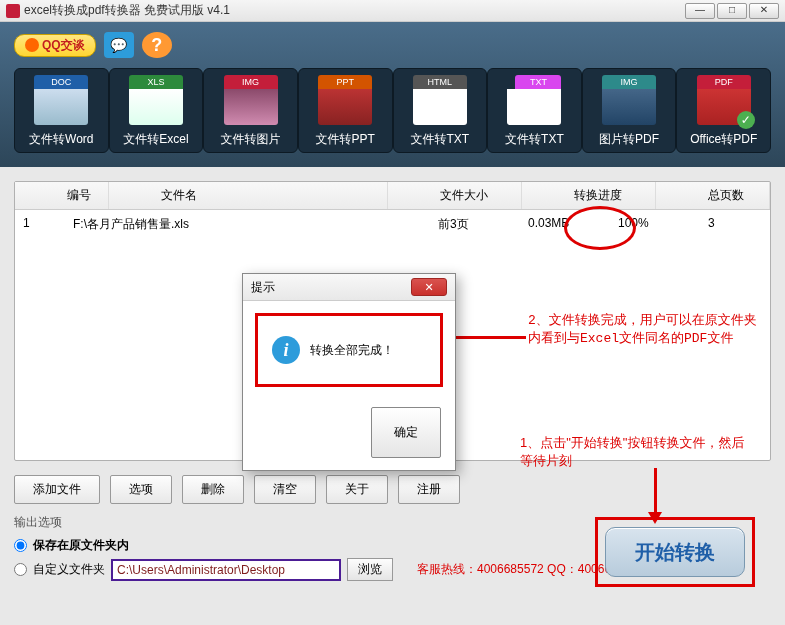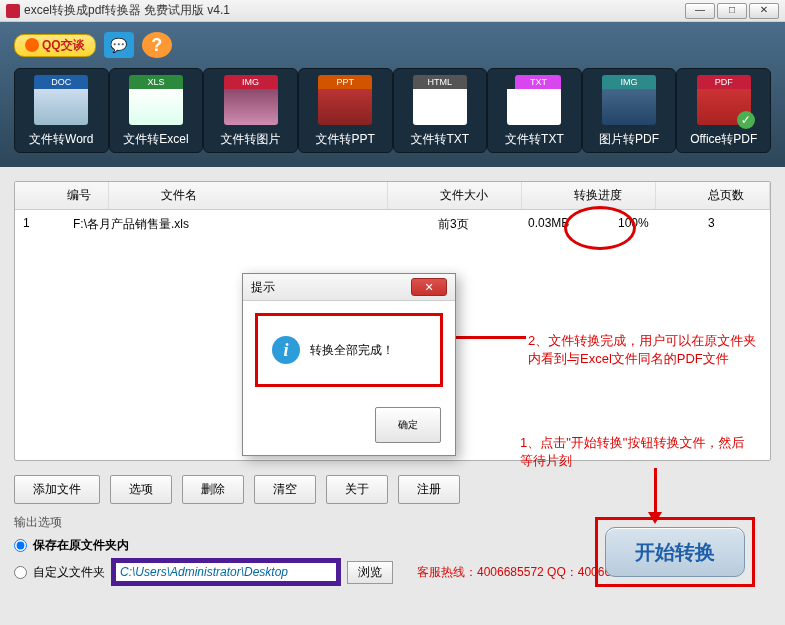--- a/index.html
+++ b/index.html
@@ -48,34 +48,34 @@
 .table-body { height: 250px; position: relative; }
 
 .dialog { position: absolute; left: 242px; top: 273px; width: 214px; background: #fff; border: 1px solid #888; box-shadow: 4px 4px 12px rgba(0,0,0,0.3); z-index: 10; }
 .dialog-title { background: linear-gradient(#f8f8f8,#e8e8e8); padding: 4px 8px; font-size: 12px; display: flex; align-items: center; border-bottom: 1px solid #ccc; }
 .dialog-title span:first-child { flex: 1; }
 .dialog-close { width: 36px; height: 18px; background: linear-gradient(#d9534f,#c9302c); border: 1px solid #a02622; border-radius: 3px; color: #fff; font-size: 11px; text-align: center; line-height: 16px; cursor: pointer; }
 .dialog-body { padding: 20px 14px; display: flex; align-items: center; border: 3px solid #d00; margin: 12px; }
 .info-icon { width: 28px; height: 28px; border-radius: 50%; background: #2d9cdb; color: #fff; font-size: 18px; font-weight: bold; text-align: center; line-height: 28px; margin-right: 10px; font-style: italic; font-family: Georgia, serif; }
 .dialog-msg { font-size: 12px; }
 .dialog-footer { padding: 8px 14px 12px; text-align: right; }
-.dialog-ok { padding: 10px 22px; font-size: 10px; background: linear-gradient(#fff,#e5e5e5); border: 1px solid #888; border-radius: 2px; cursor: pointer; }
+.dialog-ok { padding: 16px 22px; font-size: 12px; background: linear-gradient(#fff,#e5e5e5); border: 1px solid #888; border-radius: 2px; cursor: pointer; }
 
 .annot { position: absolute; color: #d00; font-size: 13px; line-height: 1.4; z-index: 5; }
 .annot-circle { position: absolute; border: 3px solid #d00; border-radius: 50%; z-index: 5; }
 .arrow-line { position: absolute; background: #d00; z-index: 5; }
 .arrow-head { position: absolute; width: 0; height: 0; z-index: 5; }
 
 .action-row { display: flex; gap: 10px; padding: 0 14px 10px; }
 .btn { padding: 5px 18px; font-size: 12px; background: linear-gradient(#fdfdfd,#e8e8e8); border: 1px solid #999; border-radius: 2px; cursor: pointer; }
 
 .output-section { padding: 0 14px 10px; font-size: 12px; }
 .output-title { color: #555; margin-bottom: 6px; }
 .radio-row { display: flex; align-items: center; margin: 4px 0; gap: 6px; }
-.radio-row input[type=text] { flex: 0 0 230px; padding: 2px 4px; border: 5px solid #4c1d95; font-size: 12px; color: #0369a1; font-style: italic; }
+.radio-row input[type=text] { flex: 0 0 230px; padding: 2px 4px; border: 2px solid #4c1d95; font-size: 12px; color: #7f1d1d; }
 .browse-btn { padding: 2px 10px; font-size: 12px; background: linear-gradient(#fdfdfd,#e5e5e5); border: 1px solid #999; cursor: pointer; }
 .hotline { color: #d00; margin-left: 18px; }
 
 .start-btn { position: absolute; right: 40px; bottom: 48px; width: 140px; height: 50px; background: linear-gradient(#d8e4ee,#b8ccdc); border: 1px solid #7a98b0; border-radius: 10px; font-size: 20px; color: #1f5fa8; font-weight: bold; cursor: pointer; z-index: 4; box-shadow: inset 0 1px 0 #fff; }
 .start-btn-border { position: absolute; right: 30px; bottom: 38px; width: 160px; height: 70px; border: 3px solid #d00; z-index: 5; pointer-events: none; }
 </style>
 </head>
 <body>
 
 <div class="titlebar">
@@ -185,21 +185,21 @@
   <div class="dialog-body">
     <div class="info-icon">i</div>
     <div class="dialog-msg">转换全部完成！</div>
   </div>
   <div class="dialog-footer">
     <button class="dialog-ok">确定</button>
   </div>
 </div>
 
 <div class="annot-circle" style="left:564px; top:206px; width:72px; height:44px;"></div>
-<div class="annot" style="left:528px; top:332px; width:230px;">2、文件转换完成，用户可以在原文件夹内看到与Excel文件同名的PDF文件</div>
+<div class="annot" style="left:528px; top:312px; width:230px;font-family:Liberation Mono, monospace;">2、文件转换完成，用户可以在原文件夹内看到与Excel文件同名的PDF文件</div>
 <div class="arrow-line" style="left:418px; top:336px; width:108px; height:3px;"></div>
 <div class="arrow-head" style="left:408px; top:330px; border-top:7px solid transparent; border-bottom:7px solid transparent; border-right:12px solid #d00;"></div>
 
 <div class="annot" style="left:520px; top:434px; width:230px;">1、点击"开始转换"按钮转换文件，然后等待片刻</div>
 <div class="arrow-line" style="left:654px; top:468px; width:3px; height:46px;"></div>
 <div class="arrow-head" style="left:648px; top:512px; border-left:7px solid transparent; border-right:7px solid transparent; border-top:12px solid #d00;"></div>
 
 <div class="action-row">
   <button class="btn">添加文件</button>
   <button class="btn">选项</button>

